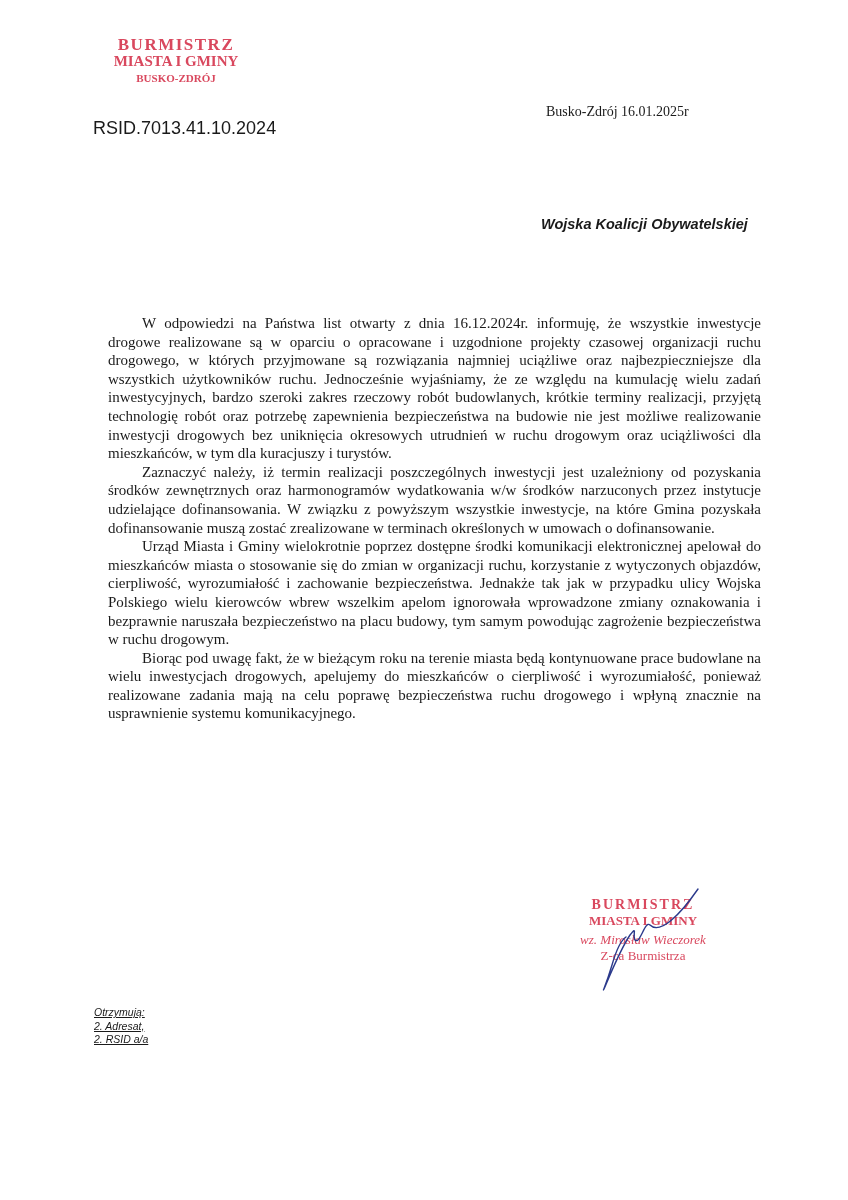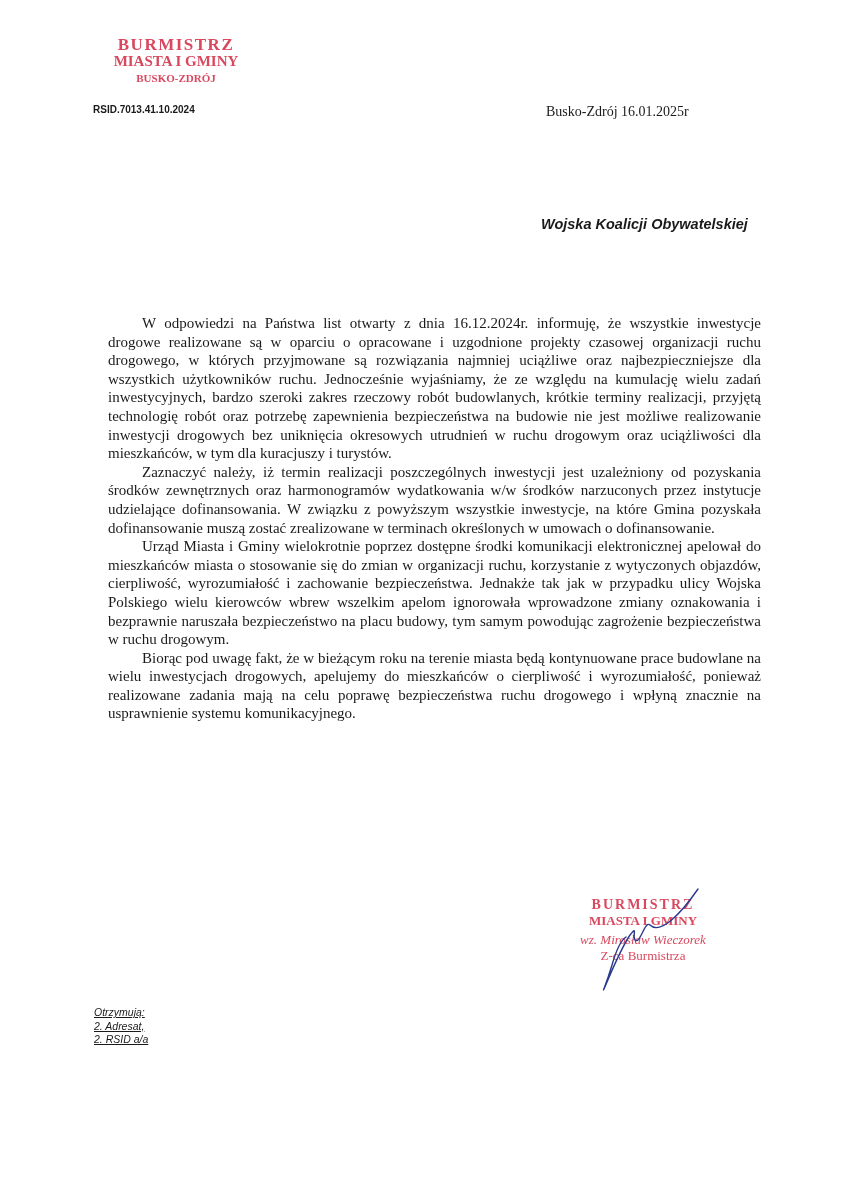--- a/index.html
+++ b/index.html
@@ -2,21 +2,21 @@
 <html><head>
   <meta charset="utf-8">
   <style>
     html, body { margin: 0; padding: 0; background: #ffffff; }
     body { width: 848px; height: 1200px; position: relative; overflow: hidden; }
     .page { position: absolute; left: 0; top: 0; width: 848px; height: 1200px; background: #fff; color: #1a1a1a; font-family: "DejaVu Serif", serif; }
     .stamp-header { position: absolute; left: 96px; top: 36px; width: 160px; text-align: center; color: #d9485e; font-family: "Liberation Serif", serif; font-weight: bold; line-height: 17px; }
     .stamp-header .l1 { font-size: 17px; letter-spacing: 1.5px; }
     .stamp-header .l2 { font-size: 15px; }
     .stamp-header .l3 { font-size: 11px; }
-    .ref { position: absolute; left: 93px; top: 104px; font-size: 10px; font-family: "Liberation Sans", sans-serif; font-weight: bold; }
+    .ref { position: absolute; left: 93px; top: 118px; font-size: 18px; font-family: "Liberation Sans", sans-serif; }
     .date { position: absolute; left: 546px; top: 104px; font-size: 14px; font-family: "Liberation Serif", serif; }
     .recipient { position: absolute; left: 541px; top: 216px; font-size: 14.5px; font-weight: bold; font-style: italic; font-family: "Liberation Sans", sans-serif; }
     .body { position: absolute; left: 108px; top: 314px; width: 653px; font-family: "Liberation Serif", serif; font-size: 15px; line-height: 18.6px; text-align: justify; }
     .body p { margin: 0; text-indent: 34px; }
     .sig-stamp { position: absolute; left: 548px; top: 897px; width: 190px; text-align: center; color: #d9485e; font-family: "Liberation Serif", serif; line-height: 16px; }
     .sig-stamp .s1 { font-weight: bold; font-size: 14px; letter-spacing: 2px; }
     .sig-stamp .s2 { font-weight: bold; font-size: 13px; }
     .sig-stamp .s3 { font-style: italic; font-size: 13px; margin-top: 3px; }
     .sig-stamp .s4 { font-size: 13px; }
     .signature { position: absolute; left: 590px; top: 885px; width: 120px; height: 110px; }

